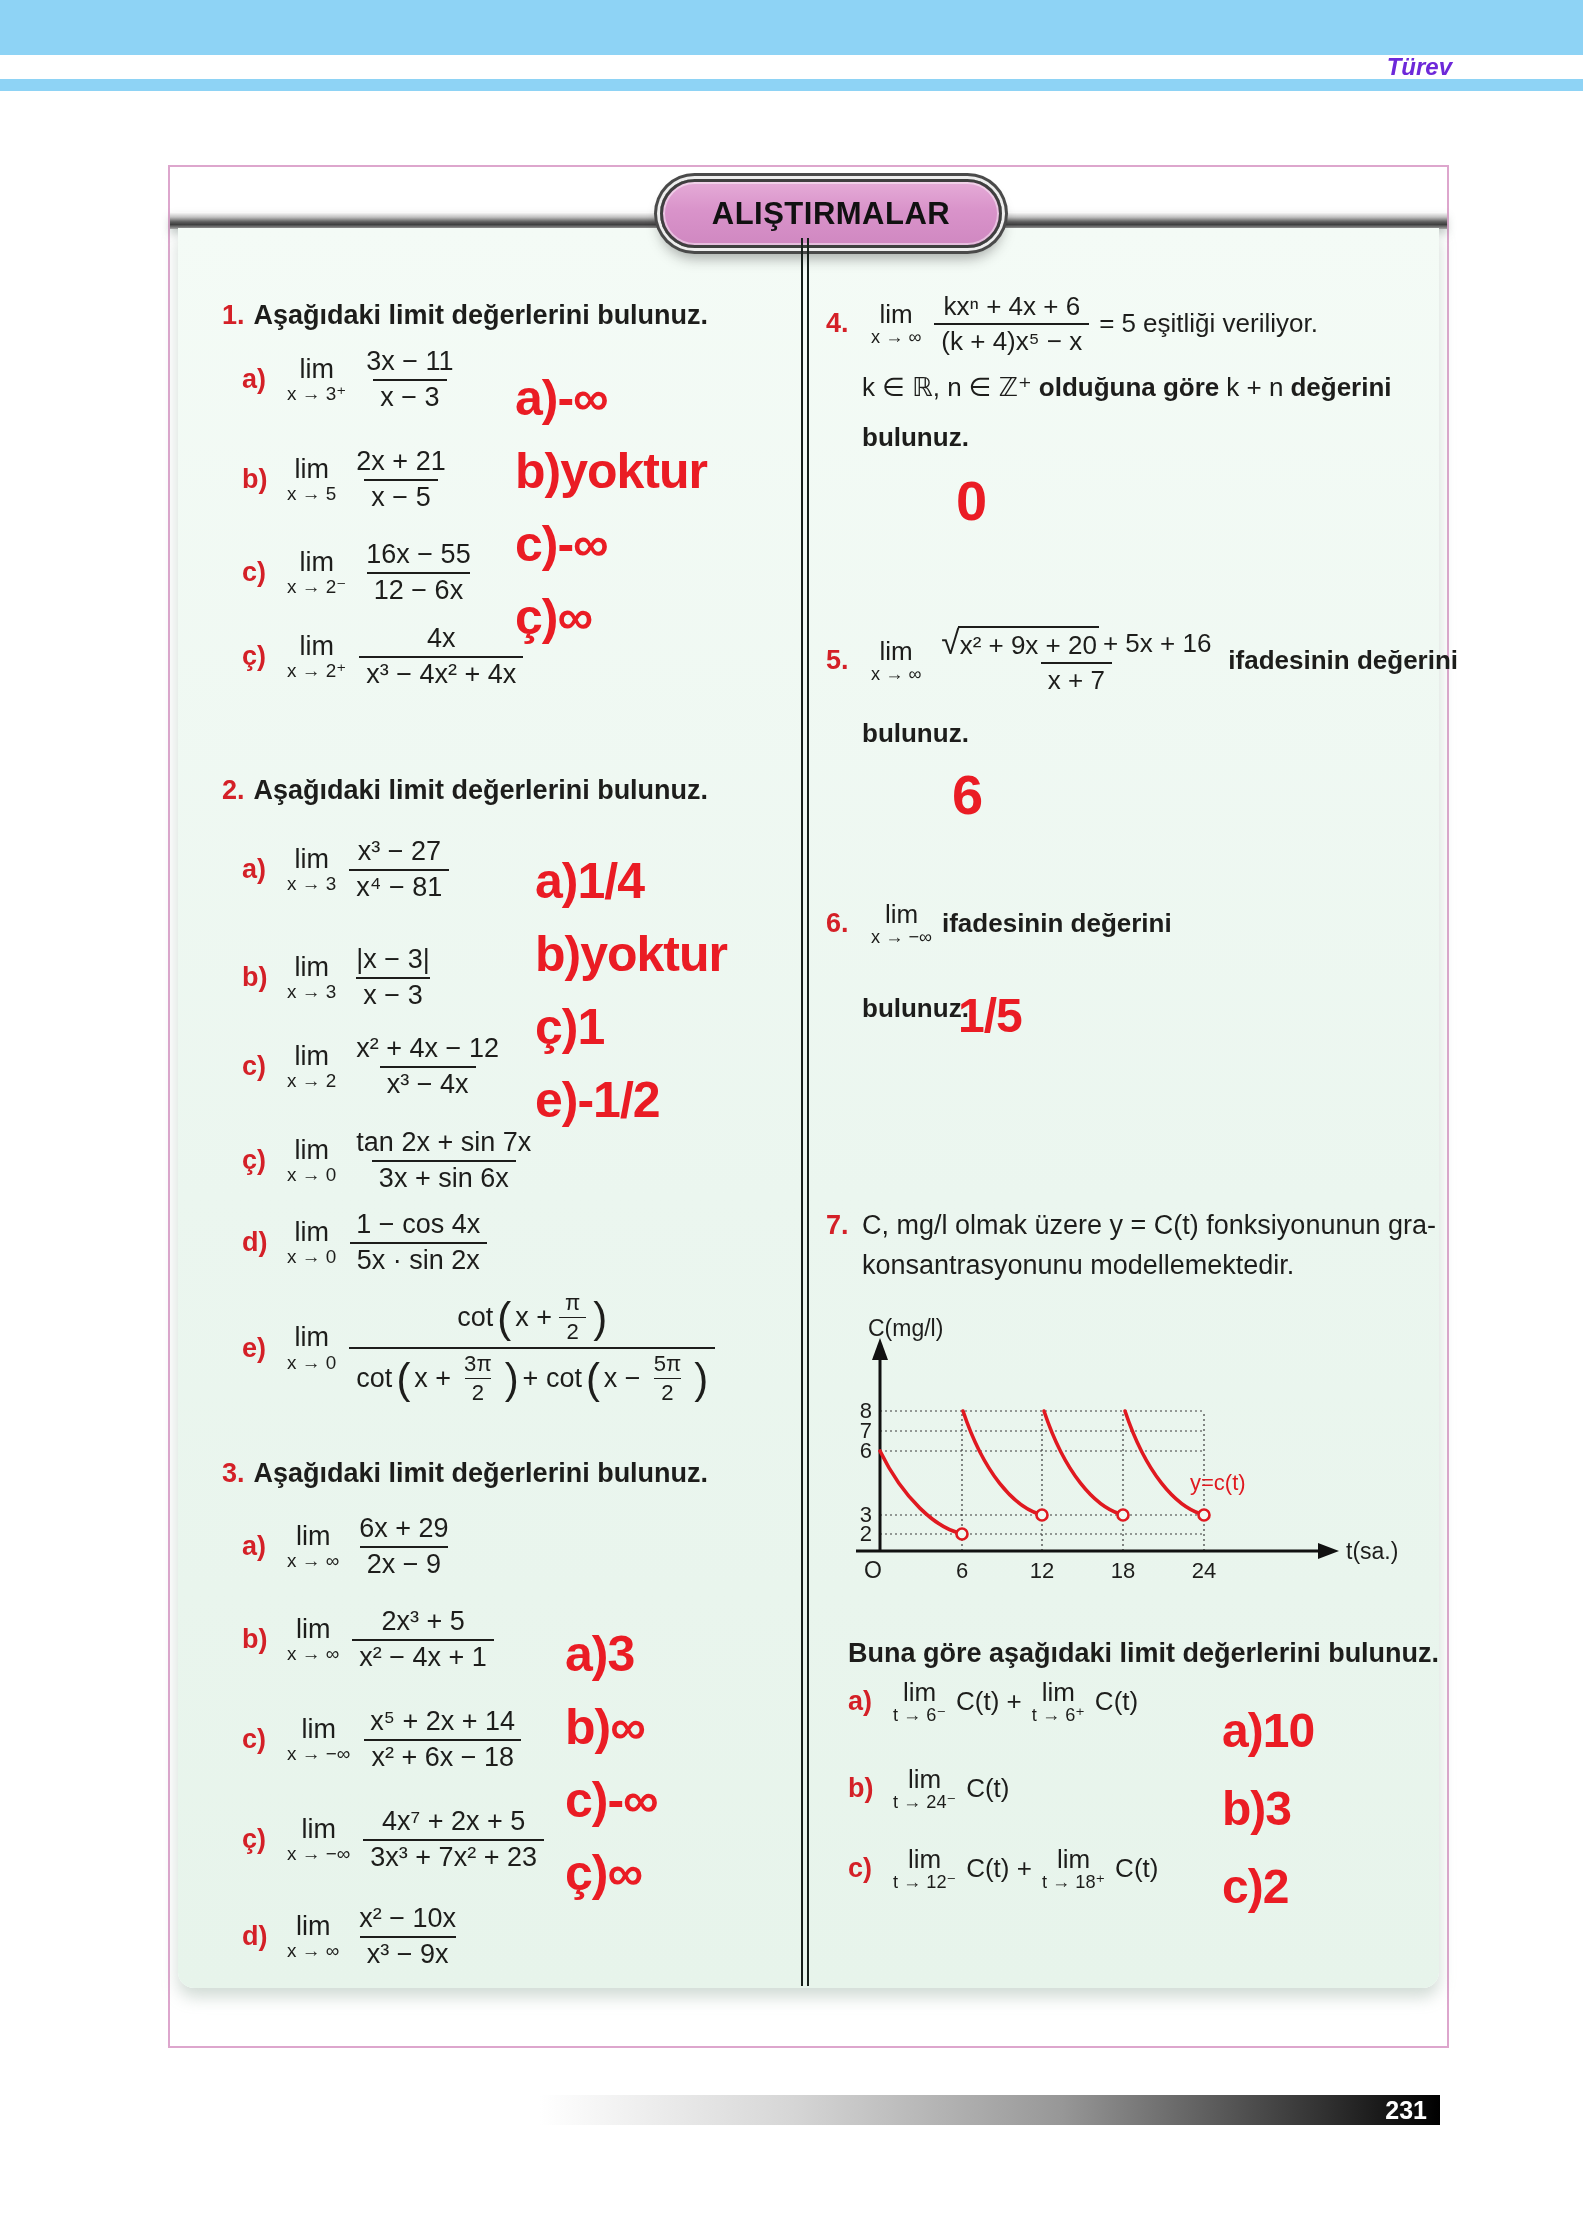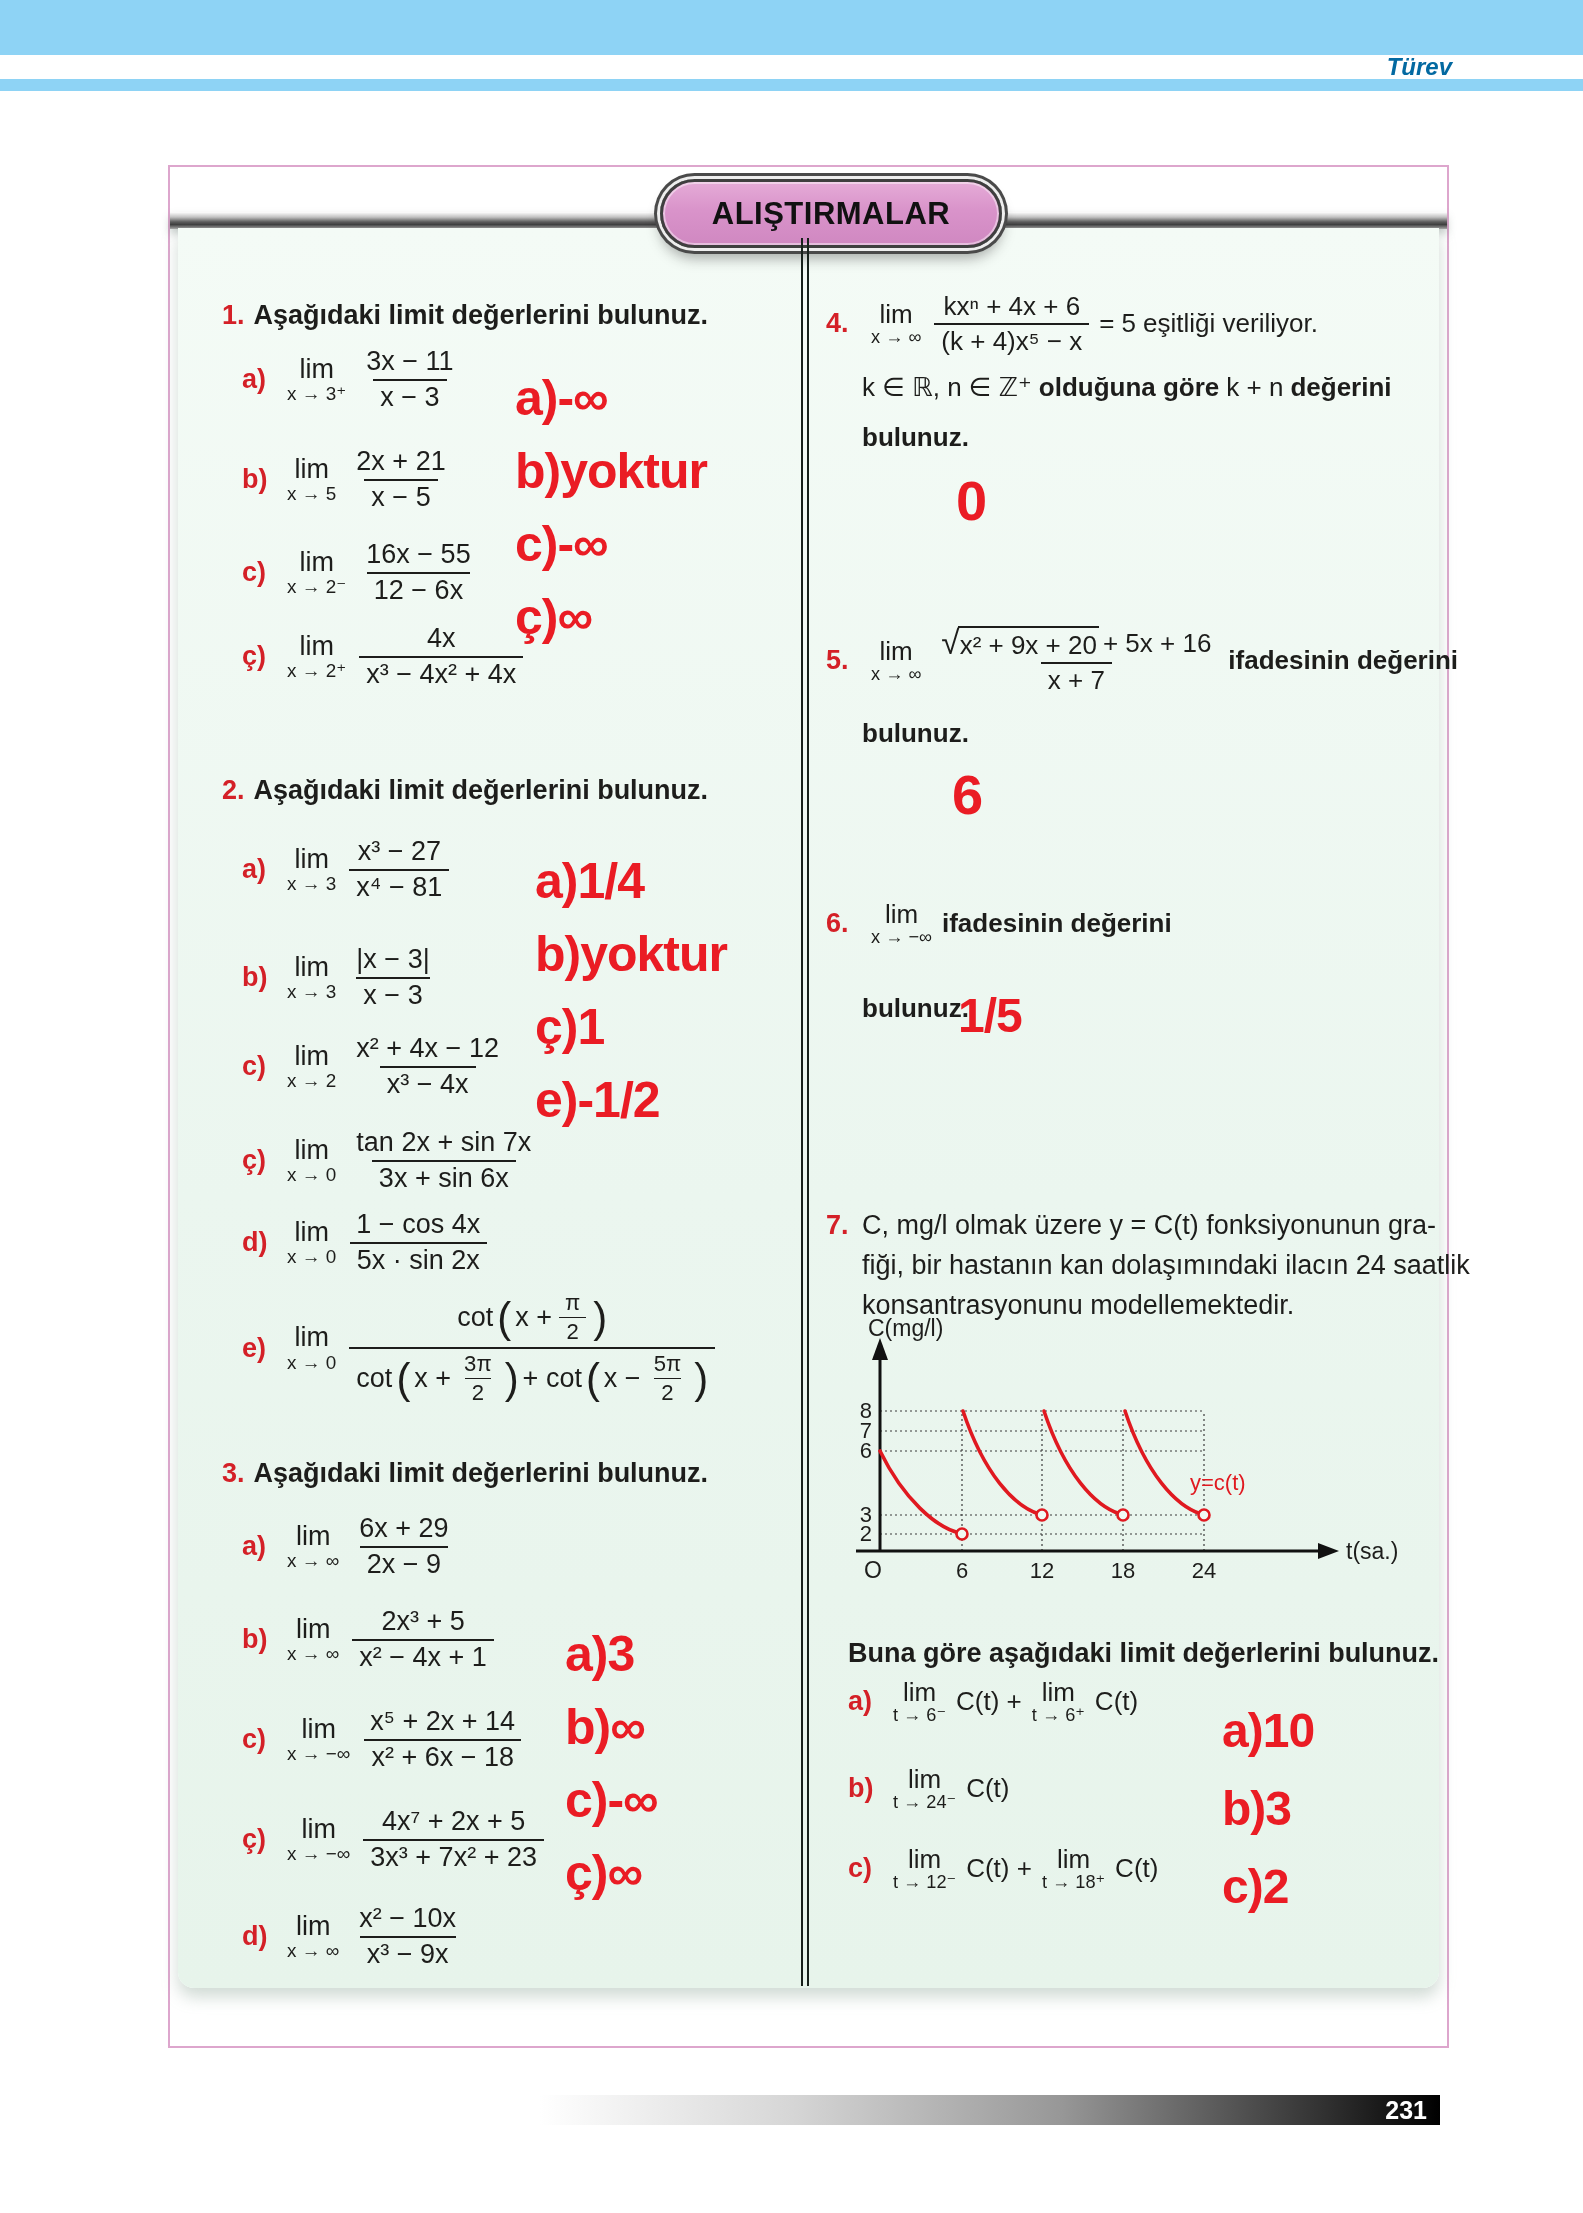--- a/index.html
+++ b/index.html
@@ -7,21 +7,21 @@
     width:1583px;height:2213px;position:relative;background:#ffffff;
     font-family:"Liberation Sans","DejaVu Sans",sans-serif;color:#1d1d1b;
     overflow:hidden;
   }
   .abs{position:absolute;}
 
   
   .band-top{left:0;top:0;width:1583px;height:55px;background:#8ed3f5;}
   .band-white{left:0;top:55px;width:1583px;height:24px;background:#ffffff;
     text-align:right;padding-right:131px;box-sizing:border-box;line-height:24px;}
-  .chapter{color:#0369a1;font-style:italic;font-weight:bold;font-size:24px;}
+  .chapter{color:#6d28d9;font-style:italic;font-weight:bold;font-size:24px;}
   .band-thin{left:0;top:79px;width:1583px;height:12px;background:#8ed3f5;}
 
   .frame{left:168px;top:165px;width:1281px;height:1883px;border:2px solid #ddA6cd;
     background:#ffffff;box-sizing:border-box;}
   .mint{left:178px;top:228px;width:1261px;height:1760px;
     background:linear-gradient(180deg,#f4fbf6 0%,#ebf6ef 55%,#e7f4eb 100%);
     border-radius:0 0 16px 16px;box-shadow:0 9px 16px rgba(140,165,150,.40);}
   .steelbar{left:170px;top:212px;width:1277px;height:17px;
     background:linear-gradient(180deg,#ffffff 0%,#c2c2c2 30%,#5d5d5d 58%,#3f3f3f 74%,#a8a8a8 100%);
     box-shadow:0 5px 8px rgba(90,110,100,.35);}
@@ -470,21 +470,20 @@
       </span>
       <span class="bold">ifadesinin değerini</span>
     </span>
 </div>
 <div class="abs bold" style="left:862px;top:993px;font-size:26px;">bulunuz.</div>
 <div class="abs ans-big small" style="left:958px;top:988px;">1/5</div>
 
 <div class="abs para" style="left:826px;top:1205px;padding-left:36px;">
   <span class="qletter abs" style="left:0;top:0;">7.</span>
   <div>C, mg/l olmak üzere  y = C(t)  fonksiyonunun gra-</div>
-  <div>fiği, bir hastanın kan dolaşımındaki ilacın 24 saatlik</div>
   <div>konsantrasyonunu modellemektedir.</div>
 </div>
 
 <svg class="abs" style="left:842px;top:1318px;" width="620" height="305" viewBox="0 0 620 305">
 
   <g stroke="#3a3a3a" stroke-width="1.2" stroke-dasharray="2 3">
     <line x1="38" y1="93" x2="362" y2="93"></line>
     <line x1="38" y1="113" x2="362" y2="113"></line>
     <line x1="38" y1="133" x2="362" y2="133"></line>
     <line x1="38" y1="197" x2="362" y2="197"></line>

